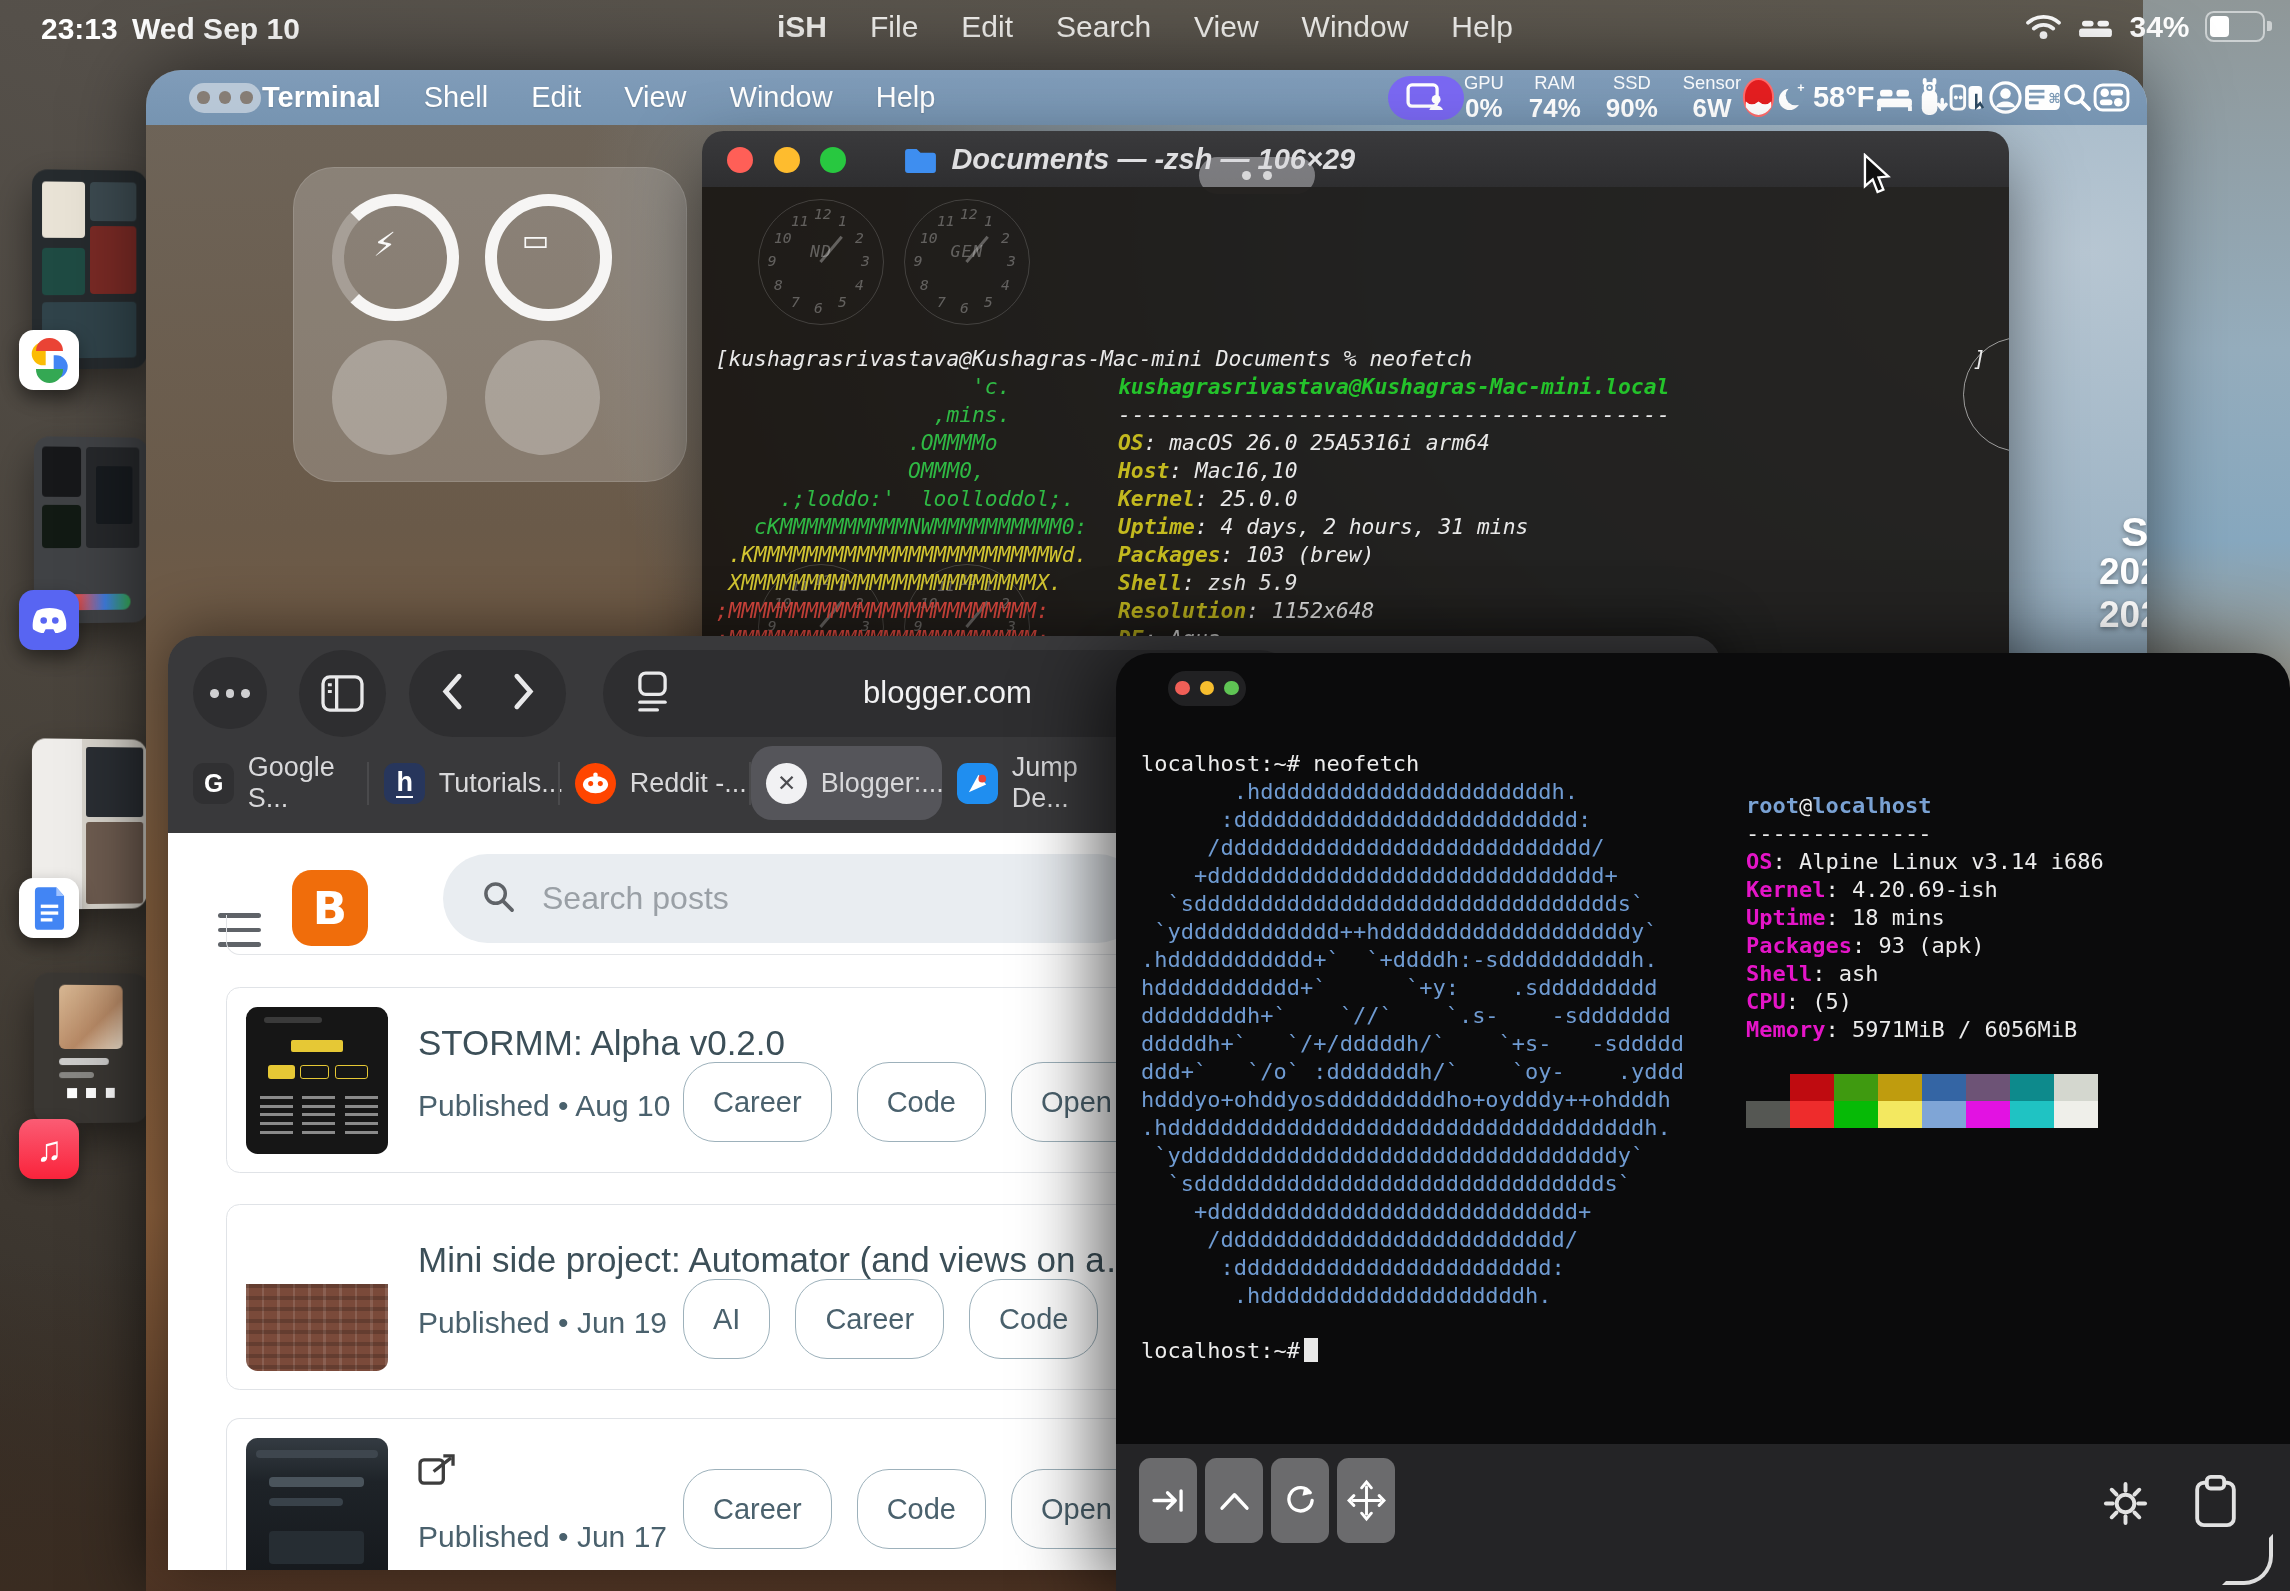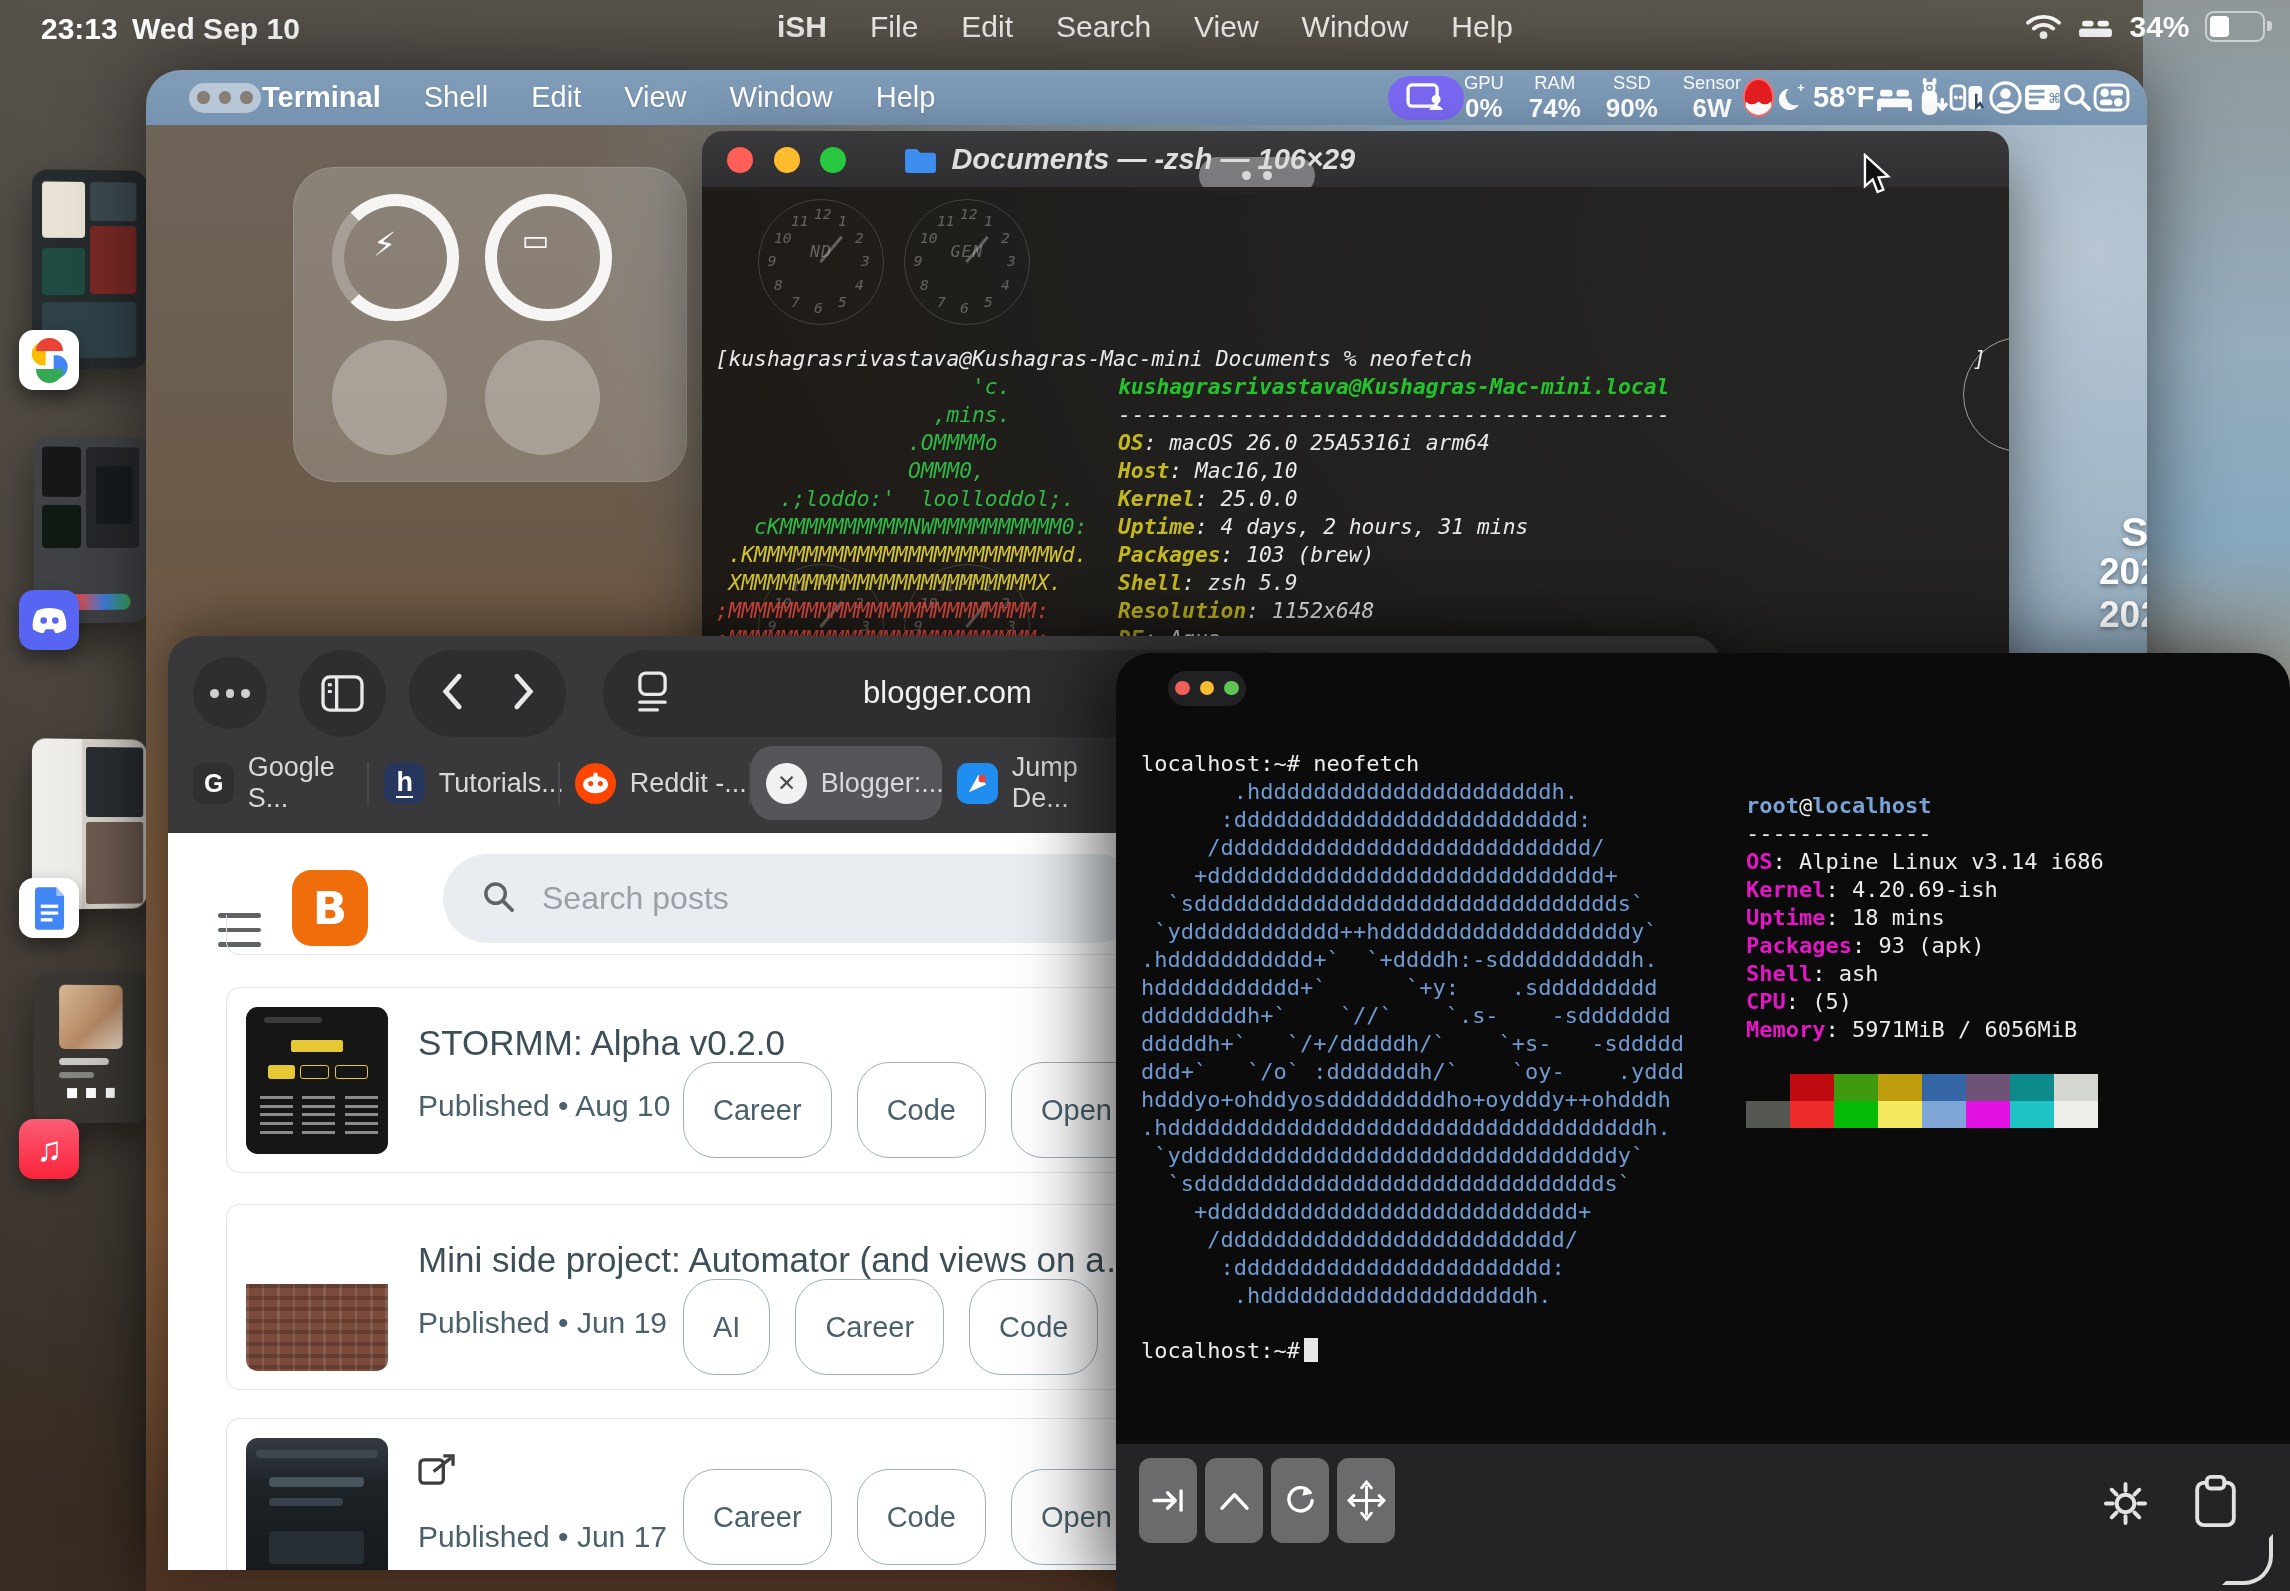--- a/index.html
+++ b/index.html
@@ -80,21 +80,21 @@
   .sftab{width:191px;height:74px;display:flex;align-items:center;gap:13.6px;padding-left:15.5px;box-sizing:border-box;color:#d8d8da;font-size:27px;position:relative;}
   .sftab .divider{position:absolute;right:0;top:15.5px;height:43px;width:1.9px;background:#4a4a4c;}
   .sftab.active{background:#55555a;border-radius:21.3px;}
   .fav{width:41px;height:41px;border-radius:10.7px;flex:0 0 auto;display:flex;align-items:center;justify-content:center;font-weight:bold;}
   #sf-content{left:0;top:197px;width:100%;height:737px;background:#fff;color:#3d5260;}
   .card{position:absolute;left:58px;width:1145px;background:#fff;border:1.9px solid #e0e3e7;border-radius:13.6px;box-sizing:border-box;}
   .pthumb{position:absolute;left:19.4px;top:19.4px;width:142px;height:147px;border-radius:11.6px;overflow:hidden;}
   .ptitle{position:absolute;left:191px;top:35px;font-size:35px;color:#3c4f58;display:flex;align-items:center;gap:23px;text-align:center;}
   .pmeta{position:absolute;left:191px;top:101px;font-size:30px;color:#4a616d;}
   .chips{position:absolute;left:456px;top:74px;display:flex;gap:25px;}
-  .chip{height:62px;border:1.9px solid #9db1bb;border-radius:32px;display:flex;align-items:center;padding:16px 29px;font-size:29px;color:#4a616d;white-space:nowrap;}
+  .chip{height:62px;border:1.9px solid #9db1bb;border-radius:32px;display:flex;align-items:center;padding:8px 29px;font-size:29px;color:#4a616d;white-space:nowrap;}
   
   #ish{left:1116px;top:653px;width:1174px;height:938px;border-radius:35px 35px 0 0;overflow:hidden;background:#0b0b0c;box-shadow:-19.4px 0 78px rgba(0,0,0,.6);}
   #ish-dots{left:52px;top:17.5px;width:78px;height:35px;border-radius:17.5px;background:#212123;display:flex;align-items:center;justify-content:center;gap:9.7px;}
   #ish-dots i{width:14.6px;height:14.6px;border-radius:50%;}
   #ish-text{color:#ececec;font-size:22px;line-height:28px;}
   #ish-ascii{color:#6f9bd2;}
   .ishl{color:#e515c8;font-weight:bold;}
   #ish-user{color:#7aa2d4;font-weight:bold;}
   .palrow{position:absolute;display:flex;}
   .palrow i{width:44px;height:27px;}

